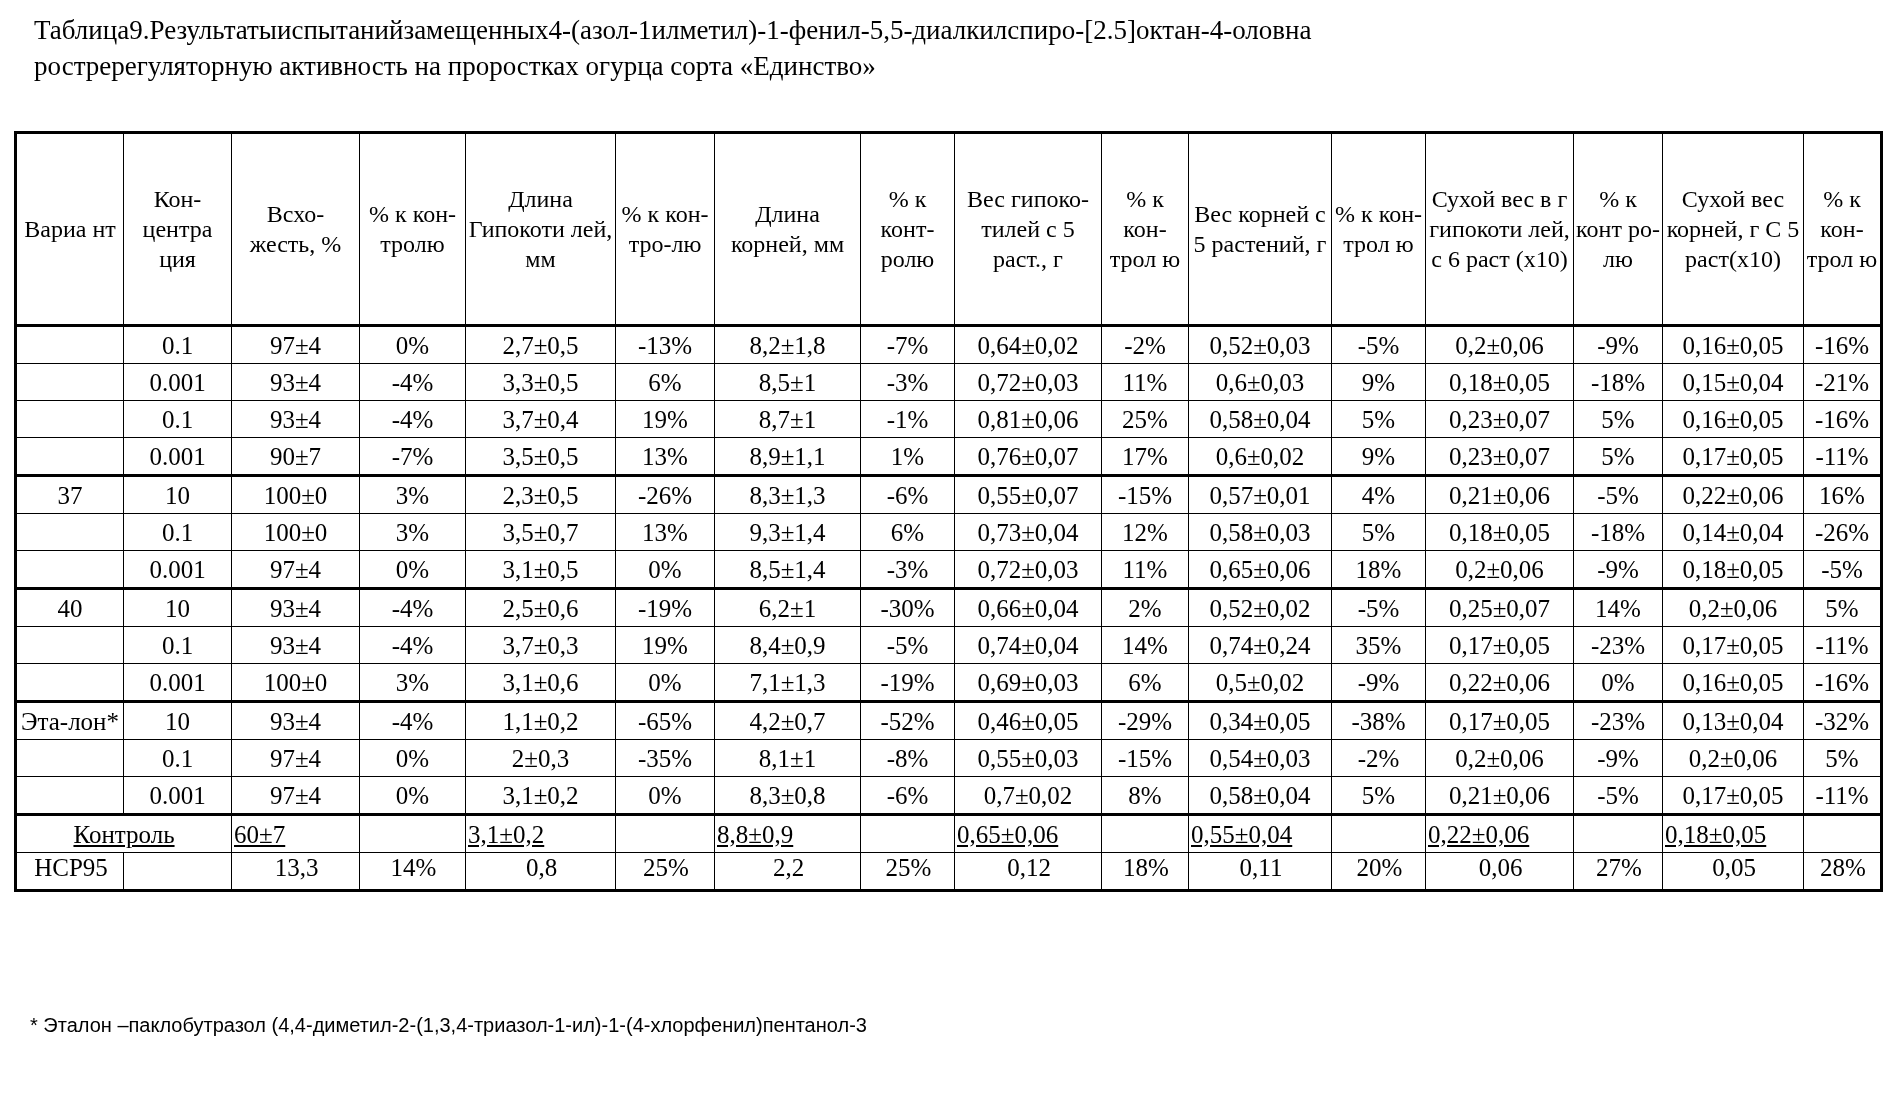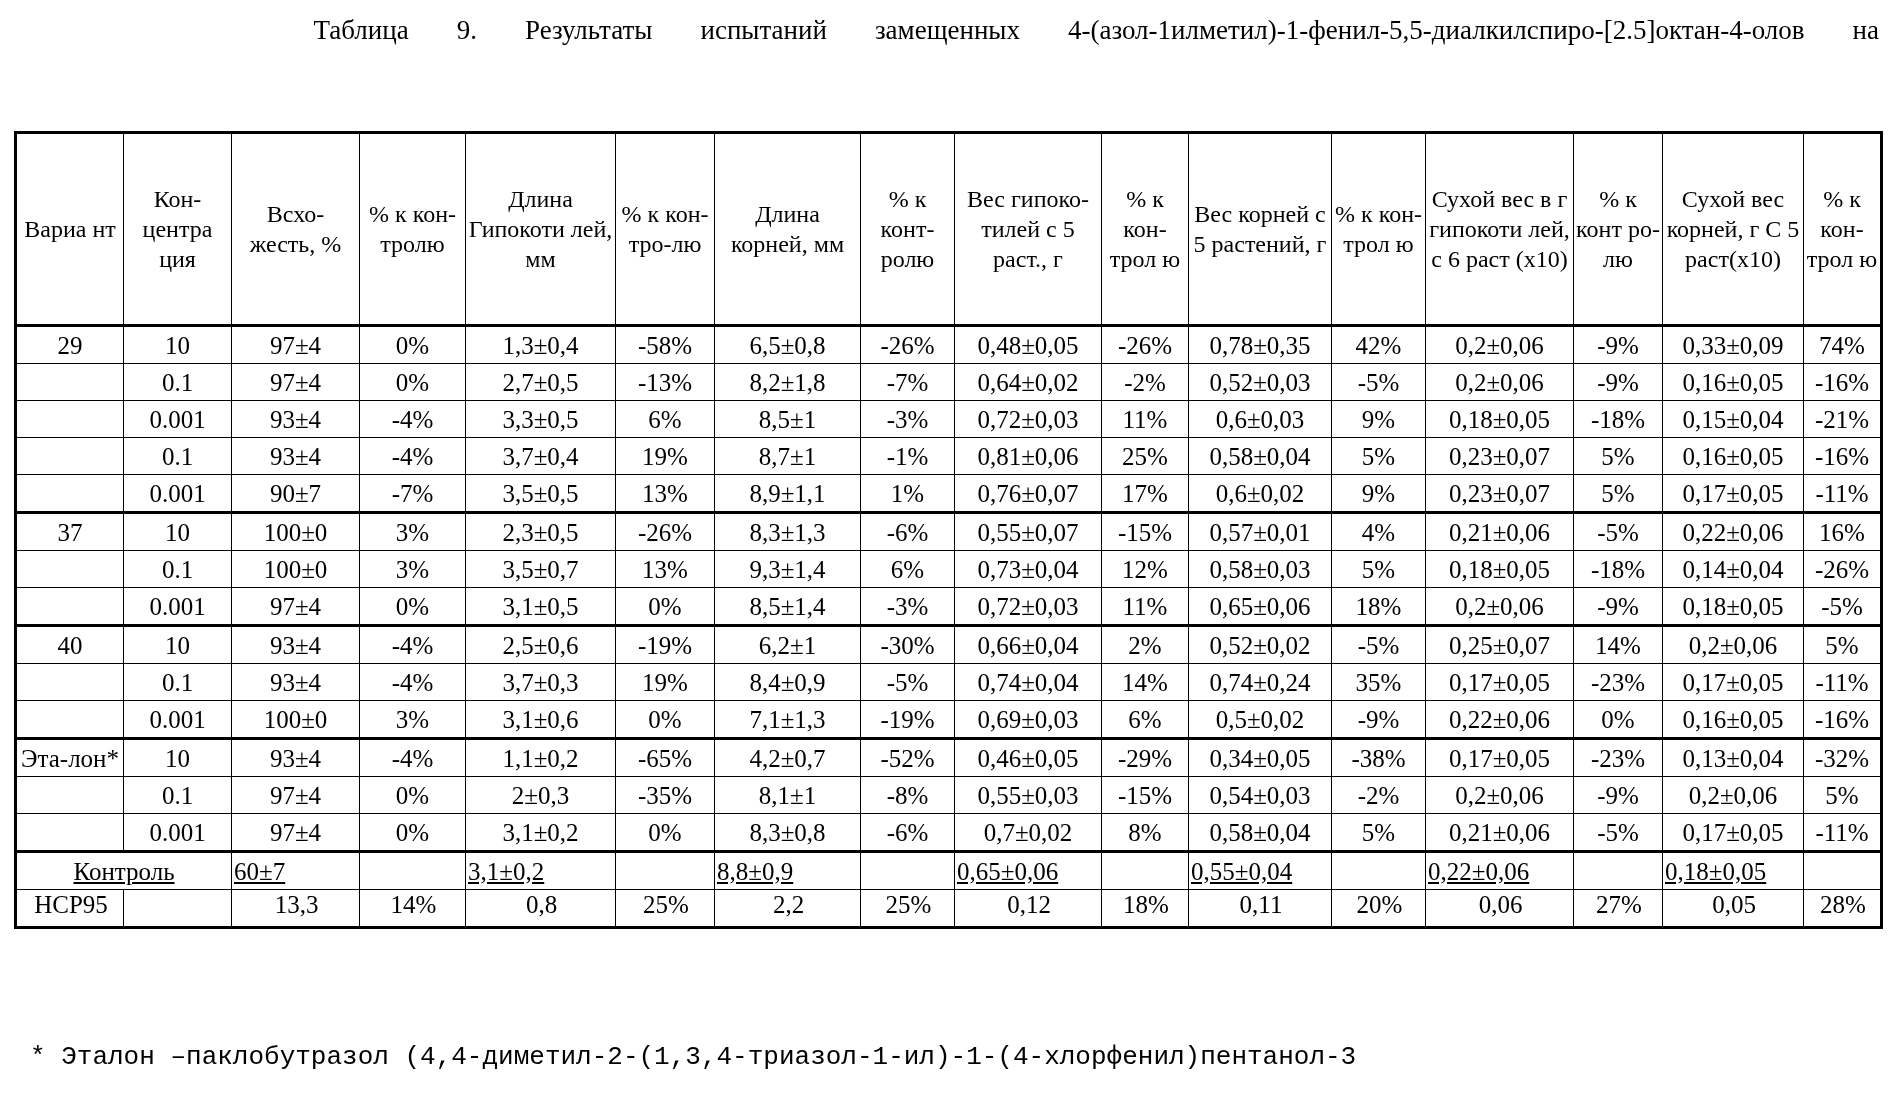--- a/index.html
+++ b/index.html
@@ -4,21 +4,21 @@
 <style>
   html, body { margin: 0; padding: 0; background: #ffffff; }
   body {
     width: 1889px; height: 1095px; position: relative; overflow: hidden;
     font-family: "Liberation Serif", "DejaVu Serif", serif; color: #000;
   }
   .caption {
     position: absolute; left: 34px; top: 12px; width: 1845px;
     font-size: 27px; line-height: 36px;
   }
-  .caption .l1 { display: flex; justify-content: flex-end; white-space: nowrap; gap: 48px; }
+  .caption .l1 { display: flex; justify-content: flex-start; white-space: nowrap; }
   .caption .l2 { white-space: nowrap; }
   table.res {
     position: absolute; left: 14px; top: 131px;
     border-collapse: collapse; table-layout: fixed;
     width: 1866px;
     border: 3px solid #000;
     font-size: 25px;
   }
   table.res td, table.res th {
     border: 1.5px solid #000; text-align: center; vertical-align: middle;
@@ -29,38 +29,39 @@
   table.res tbody td { height: 36px; }
   tr.group-start td { border-top: 3px solid #000; }
   td.variant { font-weight: bold; }
   tr.etalon-first td { height: 72px; }
   td.etalon-label { line-height: 28px; }
   tr.control td { height: 40px; text-align: left; text-decoration: underline; }
   tr.control td.control-label { text-align: center; }
   tr.control td.empty-last { border-right: 3px solid #000; border-bottom: 0; }
   tr.nsr td { height: 54px; text-align: center; vertical-align: top; padding-left: 4px; line-height: 30px; }
   .footnote {
-    position: absolute; left: 30px; top: 1042px;
-    font-family: Liberation Mono, monospace;
-    font-size: 26px; white-space: nowrap;
+    position: absolute; left: 30px; top: 1014px;
+    font-family: Liberation Sans, sans-serif;
+    font-size: 20px; white-space: nowrap;
   }
 </style>
 </head>
 <body>
 
 <div class="caption">
   <div class="l1">
     <span>Таблица</span>
     <span>9.</span>
     <span>Результаты</span>
     <span>испытаний</span>
     <span>замещенных</span>
     <span>4-(азол-1илметил)-1-фенил-5,5-диалкилспиро-[2.5]октан-4-олов</span>
     <span>на</span>
   </div>
+  <div class="l2">ростререгуляторную активность на проростках огурца сорта «Единство»</div>
 </div>
 
 <table class="res">
   <colgroup>
     <col style="width:108px">
       <col style="width:108px">
       <col style="width:128px">
       <col style="width:106px">
     <col style="width:150px">
       <col style="width:99px">
@@ -89,38 +90,20 @@
         <th>% к кон-трол ю</th>
         <th>Вес корней с 5 растений, г</th>
         <th>% к кон-трол ю</th>
         <th>Сухой вес в г гипокоти лей, с 6 раст (x10)</th>
         <th>% к конт ро-лю</th>
         <th>Сухой вес корней, г С 5 раст(x10)</th>
         <th>% к кон-трол ю</th>
       </tr>
   </thead>
   <tbody id="tbody">
-      <tr class="group-start">
-        <td class="variant">29</td>
-        <td>10</td>
-        <td>97±4</td>
-        <td>0%</td>
-        <td>1,3±0,4</td>
-        <td>-58%</td>
-        <td>6,5±0,8</td>
-        <td>-26%</td>
-        <td>0,48±0,05</td>
-        <td>-26%</td>
-        <td>0,78±0,35</td>
-        <td>42%</td>
-        <td>0,2±0,06</td>
-        <td>-9%</td>
-        <td>0,33±0,09</td>
-        <td>74%</td>
-      </tr>
       <tr>
         <td></td>
         <td>0.1</td>
         <td>97±4</td>
         <td>0%</td>
         <td>2,7±0,5</td>
         <td>-13%</td>
         <td>8,2±1,8</td>
         <td>-7%</td>
         <td>0,64±0,02</td>

